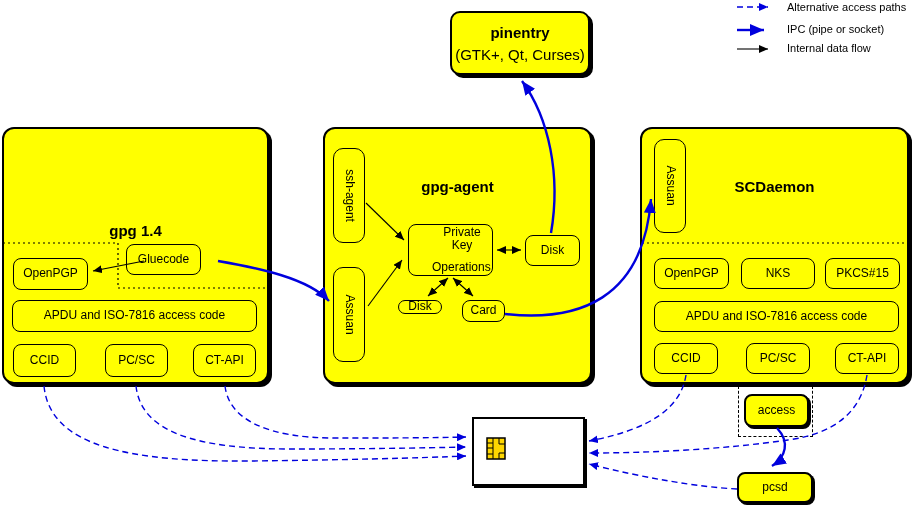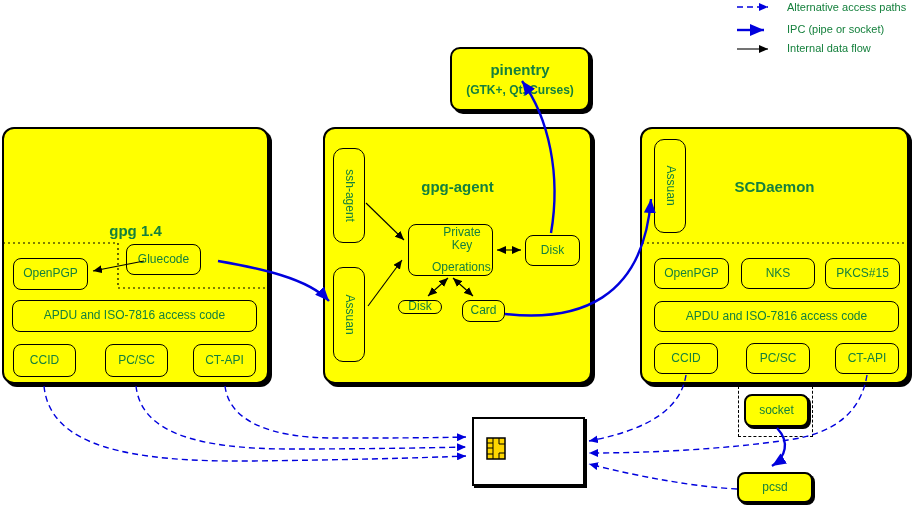--- a/index.html
+++ b/index.html
@@ -1,18 +1,18 @@
 <!DOCTYPE html>
 <html><head>
 <meta charset="utf-8">
 <style>
   html,body { margin:0; padding:0; background:#fff; }
   .stage {
     position:relative; width:914px; height:508px; background:#fff;
-    font-family:"Liberation Sans","DejaVu Sans",sans-serif; color:#15803d;
+    font-family:"Liberation Sans","DejaVu Sans",sans-serif; color:#000000;
     overflow:hidden;
   }
   .stage * { box-sizing:border-box; }
 
   .bigbox {
     position:absolute; background:#ffff00;
     border:2px solid #000; border-radius:12px;
     box-shadow:3px 3px 0 #000; z-index:1;
   }
   .bigtitle {
@@ -25,24 +25,24 @@
     display:flex; align-items:center; justify-content:center;
     font-size:12px; z-index:2; text-align:center; line-height:1.1;
   }
   .vnode span { transform:rotate(90deg); white-space:nowrap; }
   .pko { flex-direction:column; align-items:flex-start; justify-content:center;
          padding-left:23px; gap:9px; }
   .pinentry-box {
     position:absolute; background:#ffff00; border:2px solid #000;
     border-radius:10px; box-shadow:3px 3px 0 #000; z-index:2;
     display:flex; flex-direction:column; align-items:center;
-    justify-content:center; gap:5px;margin-top:36px;
+    justify-content:center; gap:5px;
   }
   .pinentry-box .t { font-weight:bold; font-size:15px; }
-  .pinentry-box .s { font-size:12px;font-weight:bold; }
+  .pinentry-box .s { font-size:15px; }
   .smartcard {
     position:absolute; background:#ffffff; border:2px solid #000;
     box-shadow:2px 2px 0 #000; z-index:2;
   }
   .dashedrect {
     position:absolute; border:1.6px dashed #000; z-index:2; background:transparent;
   }
   .smallshadow { box-shadow:2px 2px 0 #000; border-width:2px; }
   .legend-label { position:absolute; font-size:11px; z-index:2; white-space:nowrap; }
   svg.overlay {
@@ -109,21 +109,21 @@
       <line x1="1" y1="11" x2="7" y2="11" stroke="#000" stroke-width="1"></line>
       <line x1="1" y1="17" x2="7" y2="17" stroke="#000" stroke-width="1"></line>
       <line x1="13" y1="1" x2="13" y2="7" stroke="#000" stroke-width="1"></line>
       <line x1="13" y1="16" x2="13" y2="22" stroke="#000" stroke-width="1"></line>
       <line x1="13" y1="7" x2="19" y2="7" stroke="#000" stroke-width="1"></line>
       <line x1="13" y1="16" x2="19" y2="16" stroke="#000" stroke-width="1"></line>
     </svg>
   </div>
 
   <div class="dashedrect" style="left:738px; top:386px; width:75px; height:51px;"></div>
-  <div class="node smallshadow" style="left:744px; top:394px; width:65px; height:33px;">socket</div>
+  <div class="node smallshadow" style="left:744px; top:394px; width:65px; height:33px;">access</div>
   <div class="node smallshadow" style="left:737px; top:472px; width:76px; height:31px;">pcsd</div>
 
   <svg class="overlay" width="914" height="508" viewBox="0 0 914 508">
     <defs>
       <marker id="mk-black" markerUnits="userSpaceOnUse" markerWidth="10" markerHeight="8" refX="9" refY="4" orient="auto-start-reverse">
         <path d="M0,0 L9,4 L0,8 z" fill="#000"></path>
       </marker>
       <marker id="mk-blue-sm" markerUnits="userSpaceOnUse" markerWidth="10" markerHeight="8" refX="9" refY="4" orient="auto">
         <path d="M0,0 L9,4 L0,8 z" fill="#0000dd"></path>
       </marker>

